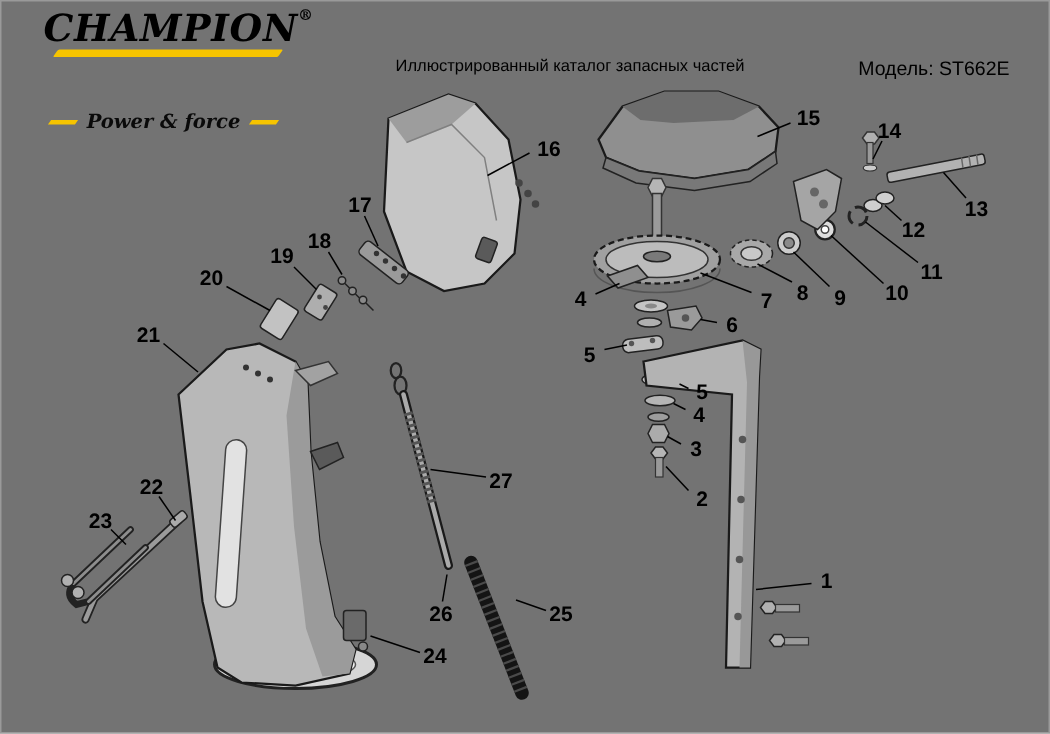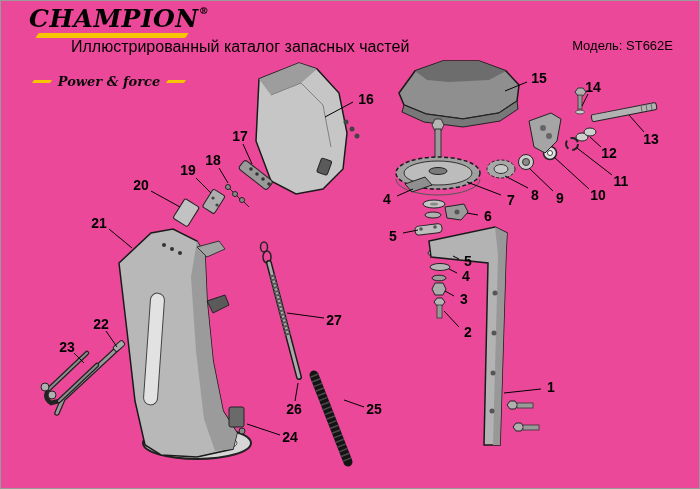--- a/index.html
+++ b/index.html
@@ -1,20 +1,20 @@
 <!DOCTYPE html>
 <html><head>
 <meta charset="utf-8">
 <style>
   * { margin:0; padding:0; box-sizing:border-box; }
   html,body { background:#f2f2f2; }
   body { font-family:"Liberation Sans", sans-serif; }
   .page {
     position:relative; width:700px; height:489px; margin:0 auto;
-    background:#ec4899; border:1px solid #9a9a9a; overflow:hidden;
+    background:#737373; border:1px solid #9a9a9a; overflow:hidden;
   }
   
   .logo { position:absolute; left:28px; top:5px; width:172px; }
   .brand-row {
     font-family:"DejaVu Serif", serif; font-style:italic; font-weight:700;
     font-size:25px; line-height:1.05; color:#000; white-space:nowrap; letter-spacing:.5px;
   }
   .reg { font-size:10px; vertical-align:top; }
   .swoosh { height:5px; width:150px; background:#f6c400; margin:1px 0 2px 8px;
     transform:skewX(-35deg); border-radius:1px; }
@@ -22,22 +22,22 @@
     font-family:"DejaVu Serif", serif; font-style:italic; font-weight:700;
     font-size:13px; color:#0a0a0a; text-align:center; width:160px; position:relative;margin-top:36px;
   }
   .tagline::before, .tagline::after {
     content:""; position:absolute; top:6px; width:18px; height:3px;
     background:#f6c400; transform:skewX(-35deg);
   }
   .tagline::before { left:4px; }
   .tagline::after { right:4px; }
   .title {
-    position:absolute; top:37px; left:70px; right:10px; text-align:left;
-    font-size:16px; color:#000;
+    position:absolute; top:37px; left:70px; right:10px; text-align:center;
+    font-size:11px; color:#000;
   }
   .model { position:absolute; top:37px; right:26px; font-size:13px; color:#000;text-align:right; }
   
   svg.diagram { position:absolute; left:0; top:0; }
   #callouts text {
     font-family:"Liberation Sans", sans-serif; font-weight:700;
     font-size:14px; fill:#000; text-anchor:middle;
   }
   #callouts line { stroke:#000; stroke-width:1; }
 </style>

